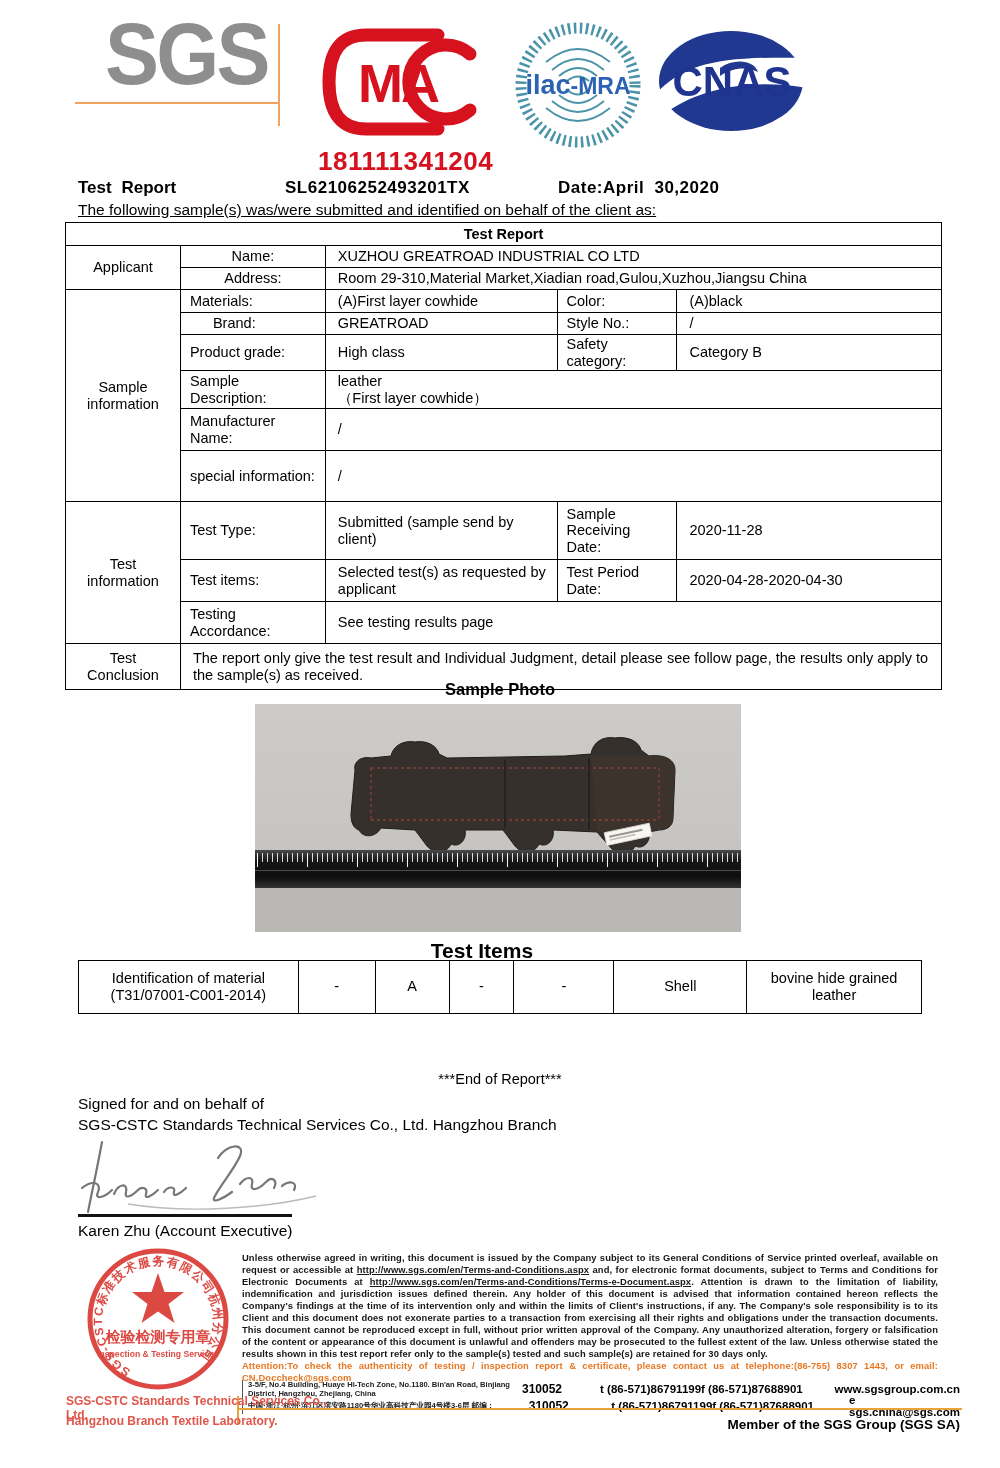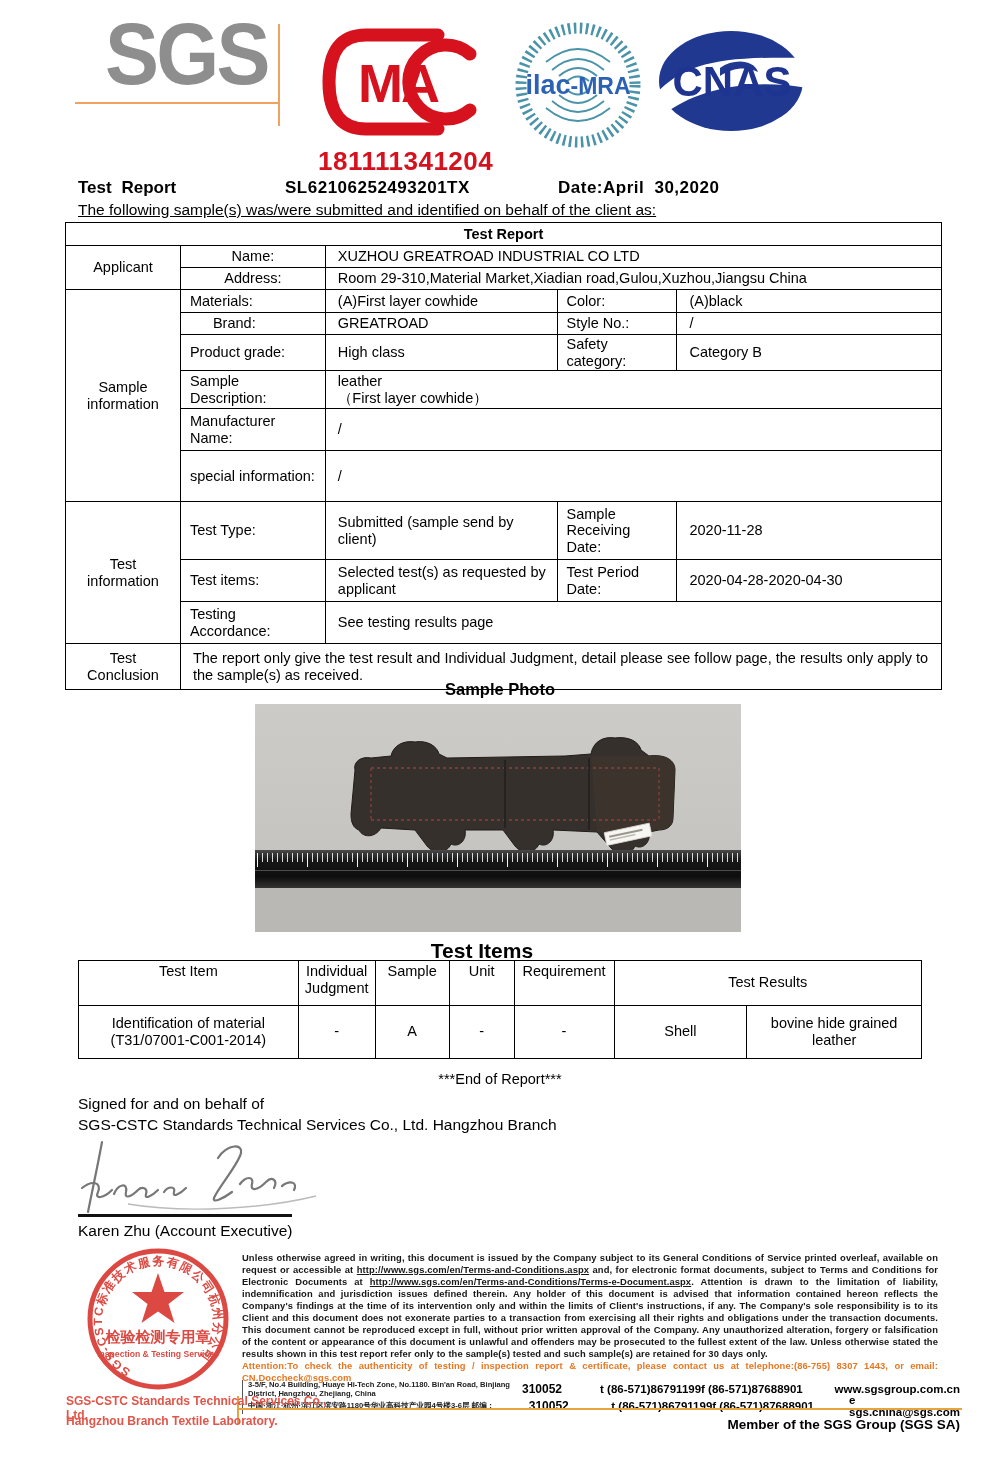--- a/index.html
+++ b/index.html
@@ -238,28 +238,20 @@
     <colgroup>
         <col style="width:220px">
         <col style="width:77px">
         <col style="width:74px">
         <col style="width:65px">
         <col style="width:100px">
         <col style="width:133px">
         <col style="width:175px">
       </colgroup>
     <tbody>
-        <tr class="hd">
-      <td>Test Item</td>
-      <td>Individual Judgment</td>
-      <td>Sample</td>
-      <td>Unit</td>
-      <td>Requirement</td>
-      <td colspan="2" style="vertical-align:middle">Test Results</td>
-    </tr>
     <tr class="dt">
       <td>Identification of material (T31/07001-C001-2014)</td>
       <td>-</td>
       <td>A</td>
       <td>-</td>
       <td>-</td>
       <td>Shell</td>
       <td>bovine hide grained leather</td>
     </tr>
   </tbody>

